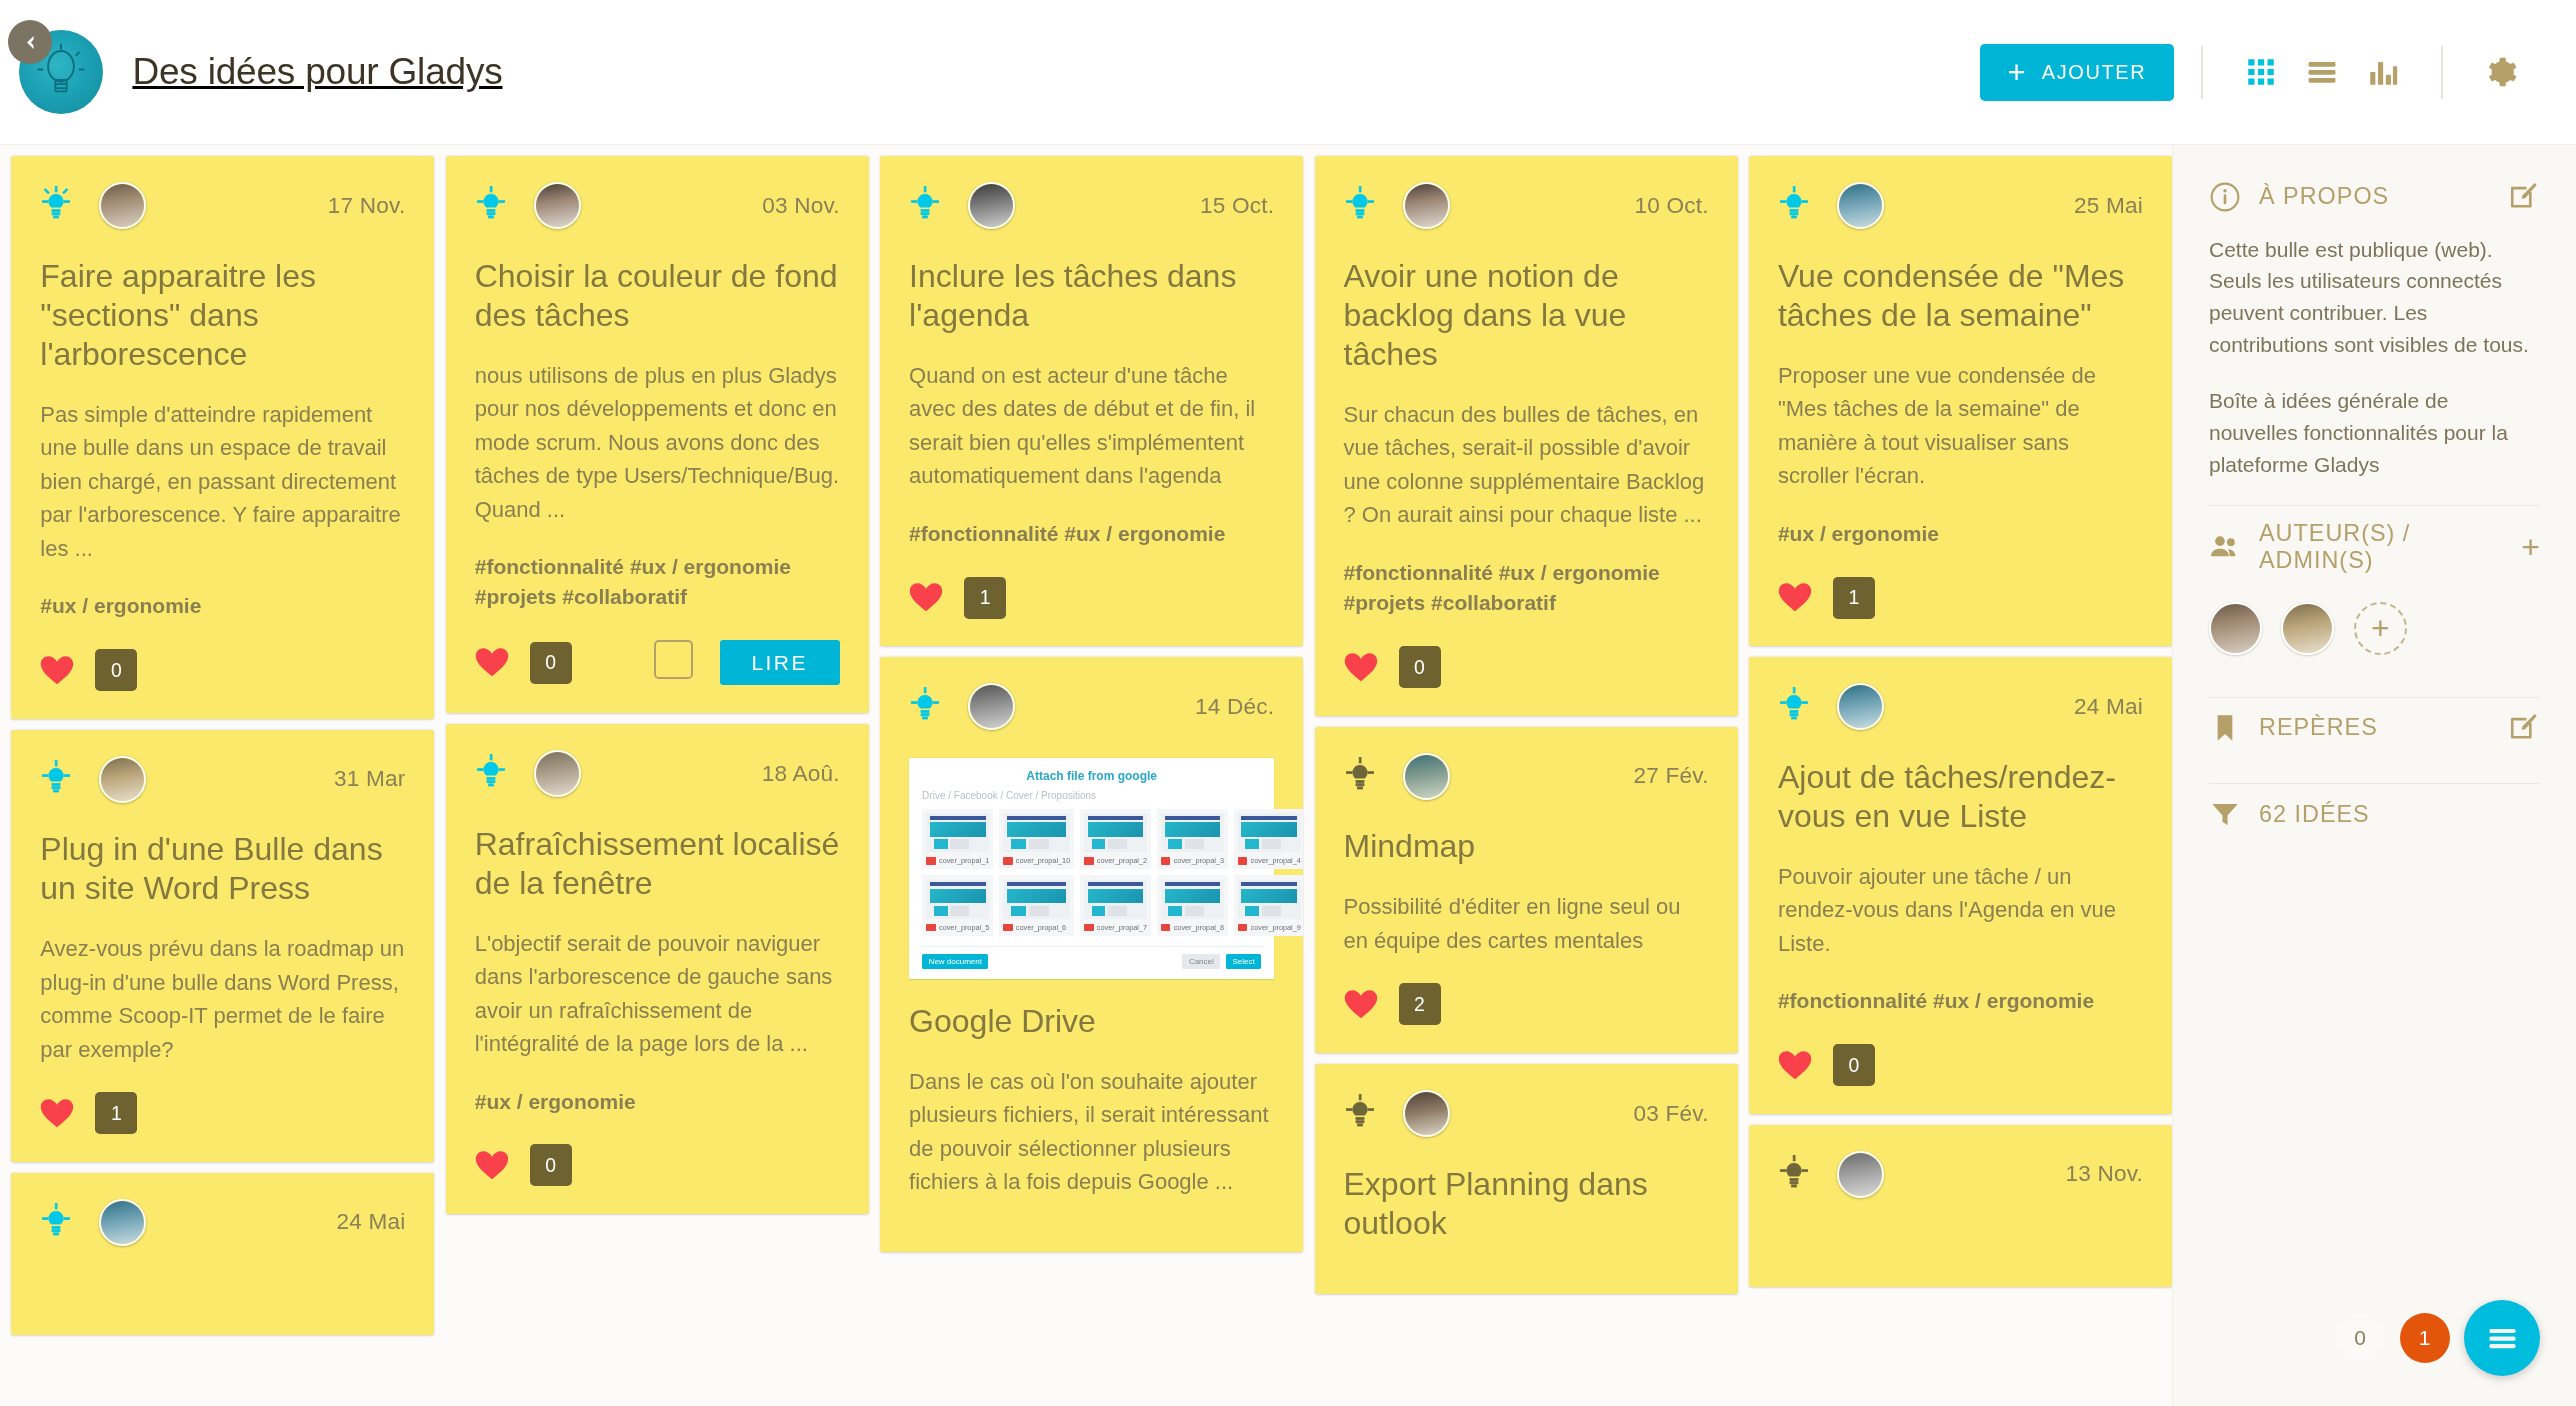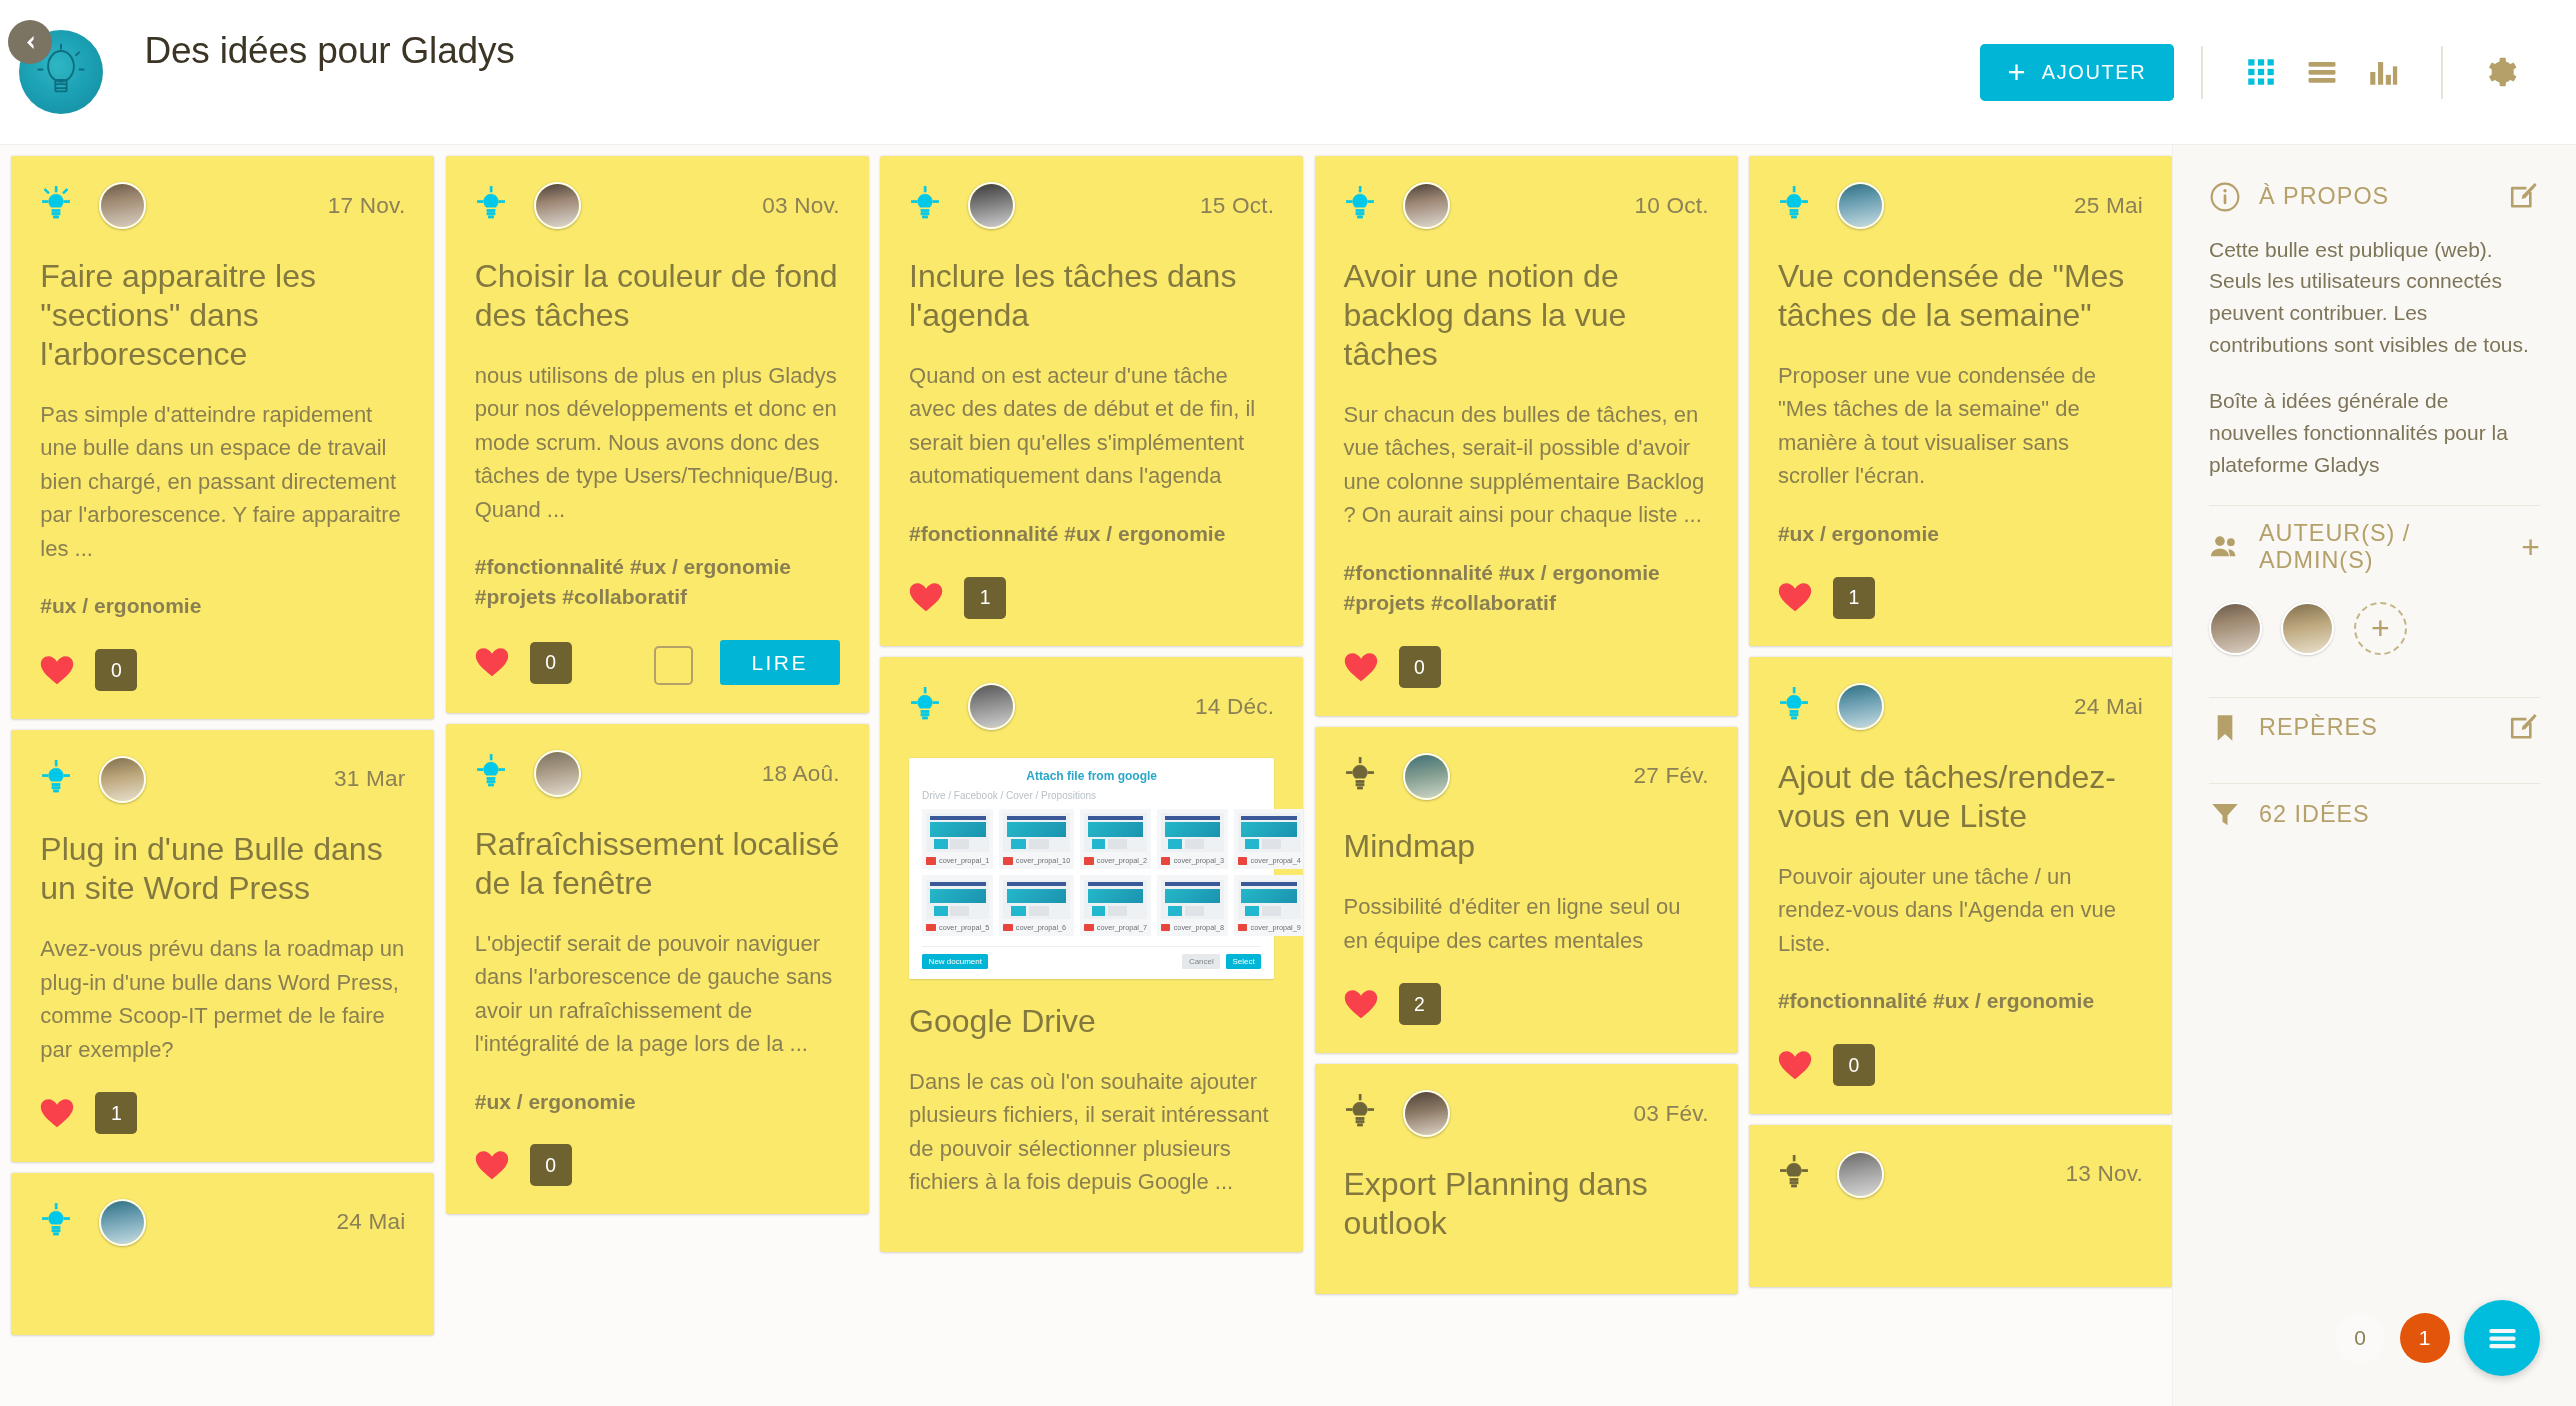--- a/index.html
+++ b/index.html
@@ -13,21 +13,21 @@
   
   .header {
     position: relative;
     height: 145px;
     background: #ffffff;
     display: flex;
     align-items: center;
     padding: 0 45px 0 19.4px;
     border-bottom: 0.8px solid #f0eee9;
   }
-  .brand { display: flex; align-items: flex-start; gap: 41px; }
+  .brand { display: flex; align-items: center; gap: 29px; text-decoration: underline; }
   .avatar-wrap { position: relative; width: 84px; height: 84px; }
   .bubble-avatar {
     width: 84px; height: 84px; border-radius: 50%;
     background: radial-gradient(circle at 45% 42%, #2fb6c4 0%, #1ba0b4 48%, #16899b 100%);
     overflow: hidden; position: relative;
   }
   .bubble-avatar .bulb-art {
     position: absolute; left: 50%; top: 50%;
     transform: translate(-50%,-50%);
     width: 50px; height: 60px;
@@ -127,21 +127,21 @@
   }
   .card-foot { display: flex; align-items: center; gap: 21px; }
   .heart { width: 34px; height: 31px; flex: 0 0 auto; cursor: pointer; }
   .like-count {
     background: #6e6330; color: #fff;
     min-width: 42px; height: 42px;
     border-radius: 4.8px;
     display: flex; align-items: center; justify-content: center;
     font-size: 19.4px; padding: 0 9.7px;
   }
-  .foot-spacer { margin-left: auto; display: flex; align-items: flex-end; gap: 27px; }
+  .foot-spacer { margin-left: auto; display: flex; align-items: flex-start; gap: 27px; }
   .checkbox {
     width: 39px; height: 39px;
     border: 2.4px solid #b5a06a;
     border-radius: 4.8px; background: transparent;
     cursor: pointer;
   }
   .lire-btn {
     background: #00b5d6; color: #fff; border: none;
     border-radius: 3.2px; height: 45px; padding: 0 32px;
     font-size: 21px; letter-spacing: 2.4px;

